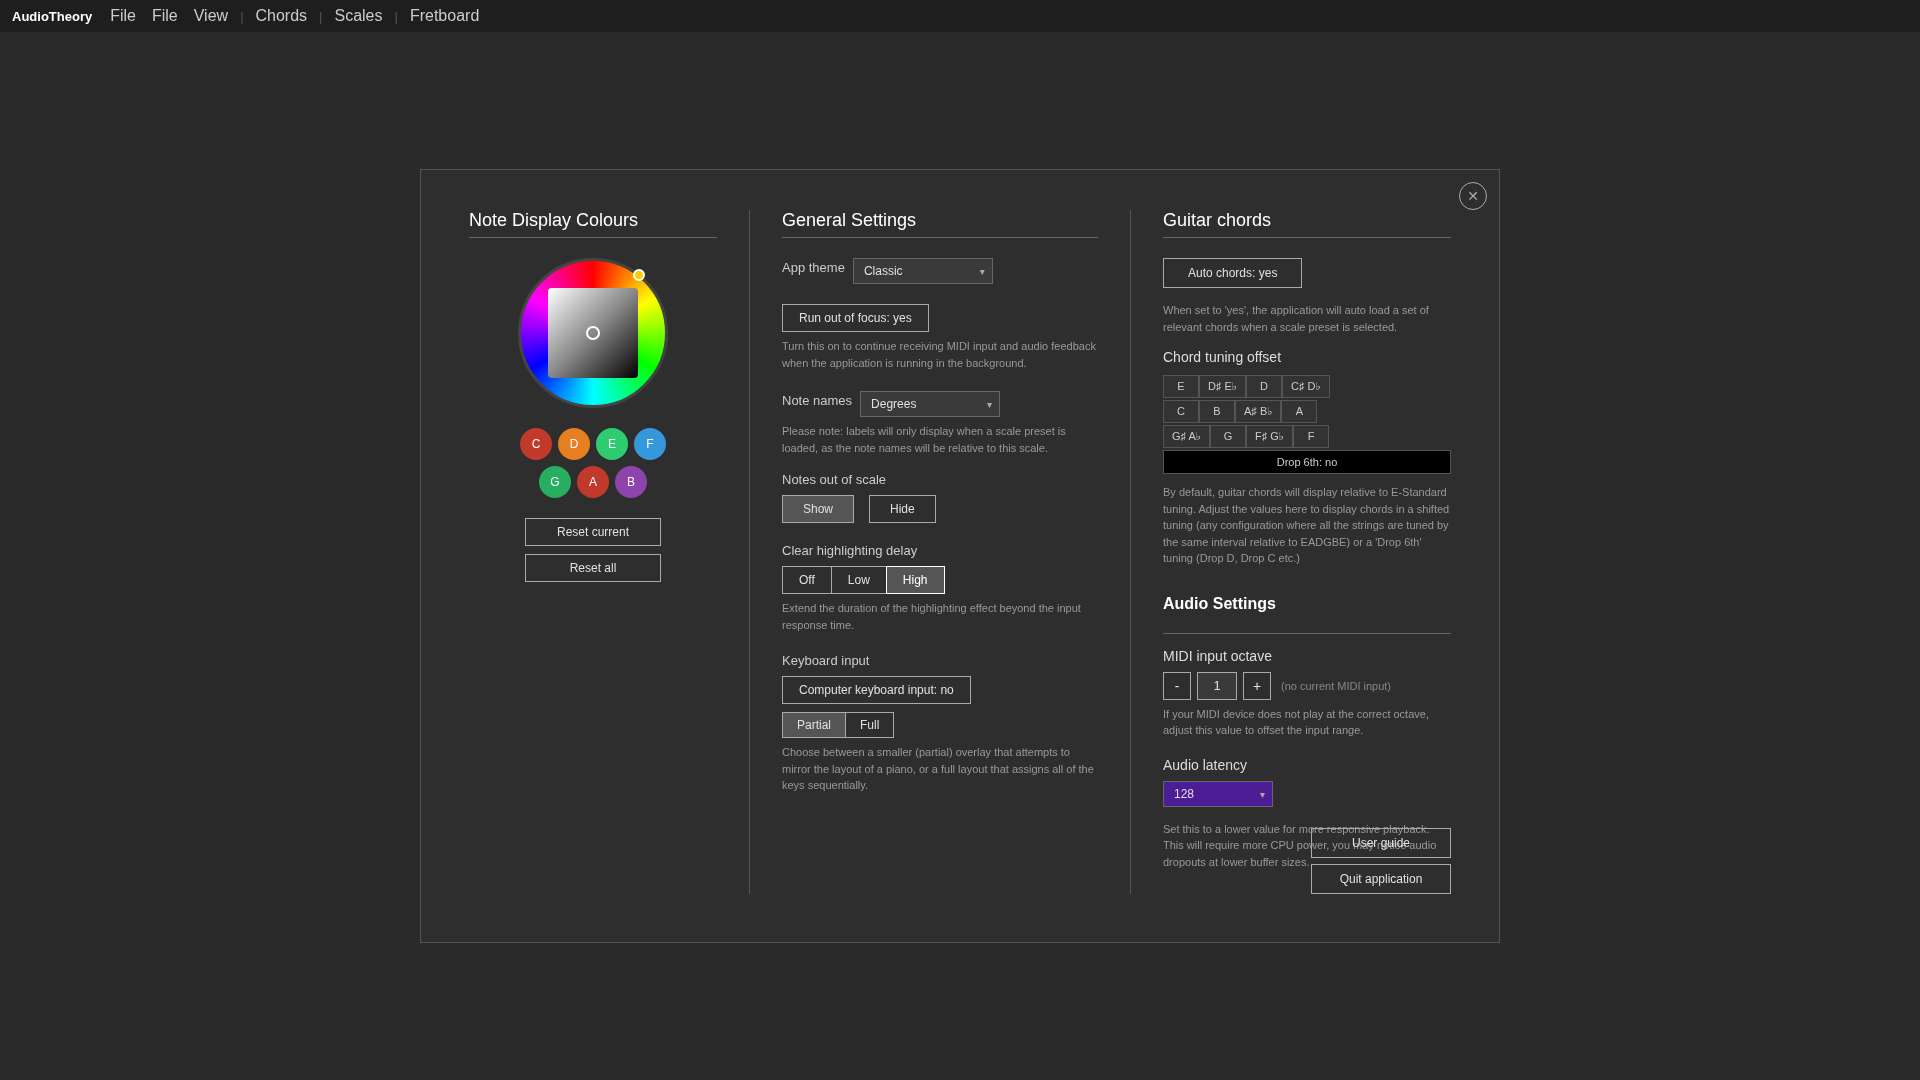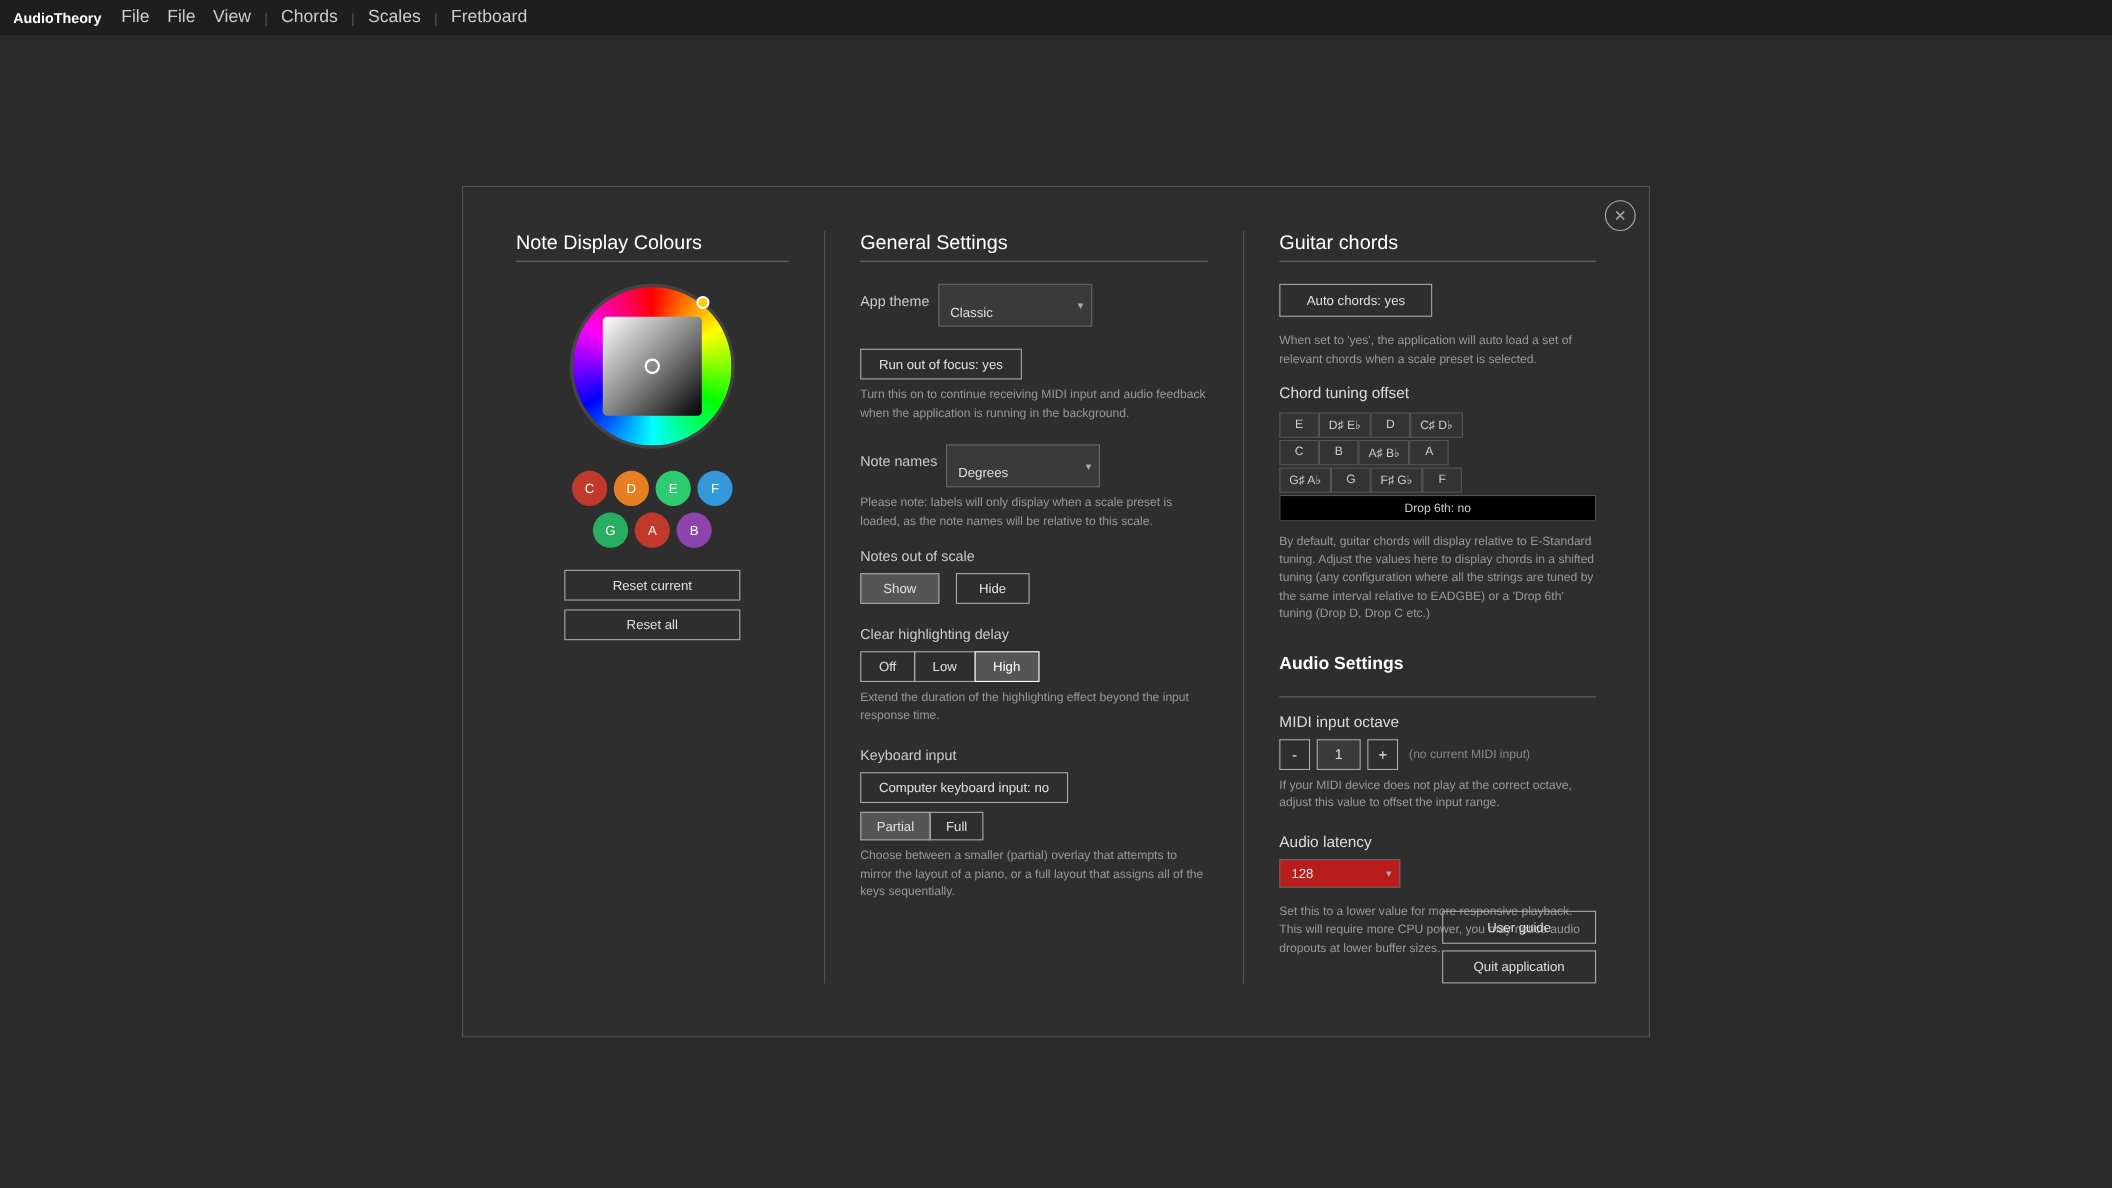--- a/index.html
+++ b/index.html
@@ -186,21 +186,21 @@
     .note-circles-row2 {
       display: flex;
       justify-content: center;
       gap: 6px;
       margin-bottom: 20px;
     }
 
     
     .reset-btn {
       display: block;
-      width: 160px;
+      width: 136px;
       margin: 0 auto 8px auto;
       padding: 6px 12px;
       background: transparent;
       border: 1.5px solid #aaa;
       color: #e0e0e0;
       font-size: 12px;
       cursor: pointer;
       text-align: center;
     }
 
@@ -214,21 +214,21 @@
       font-size: 13px;
       color: #ccc;
       margin-bottom: 8px;
     }
 
     
     .dropdown {
       background: #3a3a3a;
       border: 1px solid #666;
       color: #e0e0e0;
-      padding: 18px 28px 5px 10px;
+      padding: 5px 28px 5px 10px;
       font-size: 12px;
       cursor: pointer;
       appearance: none;
       -webkit-appearance: none;
       position: relative;
       min-width: 140px;
     }
     .dropdown-wrapper {
       position: relative;
       display: inline-block;
@@ -425,21 +425,21 @@
       justify-content: center;
     }
     .midi-note {
       font-size: 11px;
       color: #888;
       margin-left: 4px;
     }
 
     
     .latency-dropdown {
-      background: #b91c1c;
+      background: #4c1d95;
       border: 1px solid #666;
       color: #e0e0e0;
       padding: 5px 28px 5px 10px;
       font-size: 12px;
       min-width: 110px;
     }
 
     
     .bottom-buttons {
       position: absolute;

